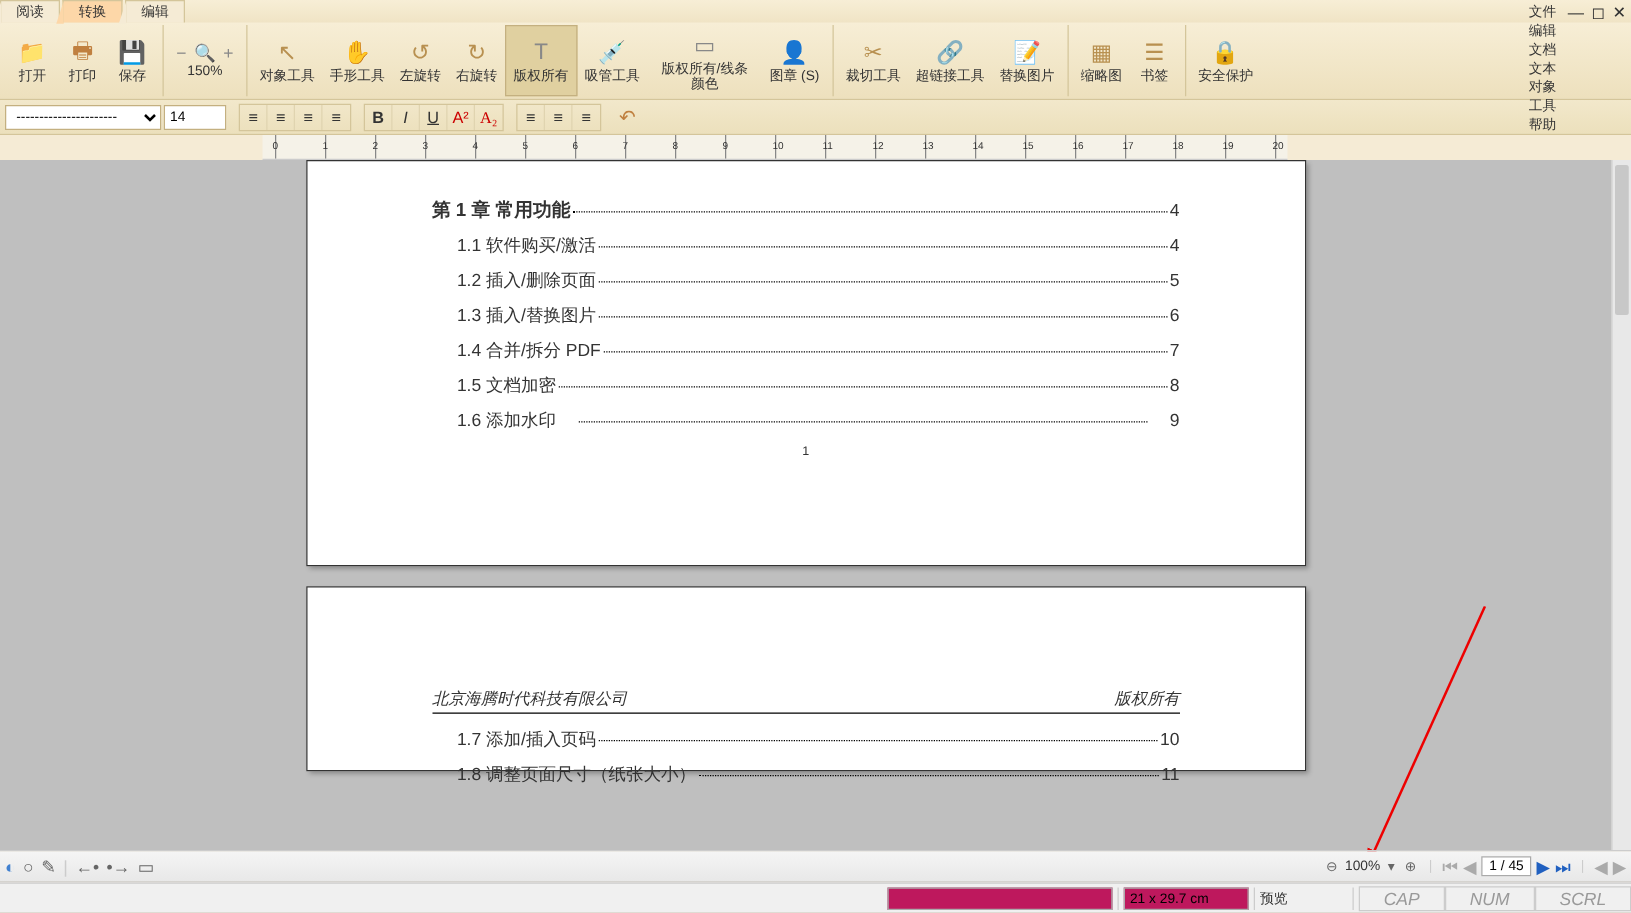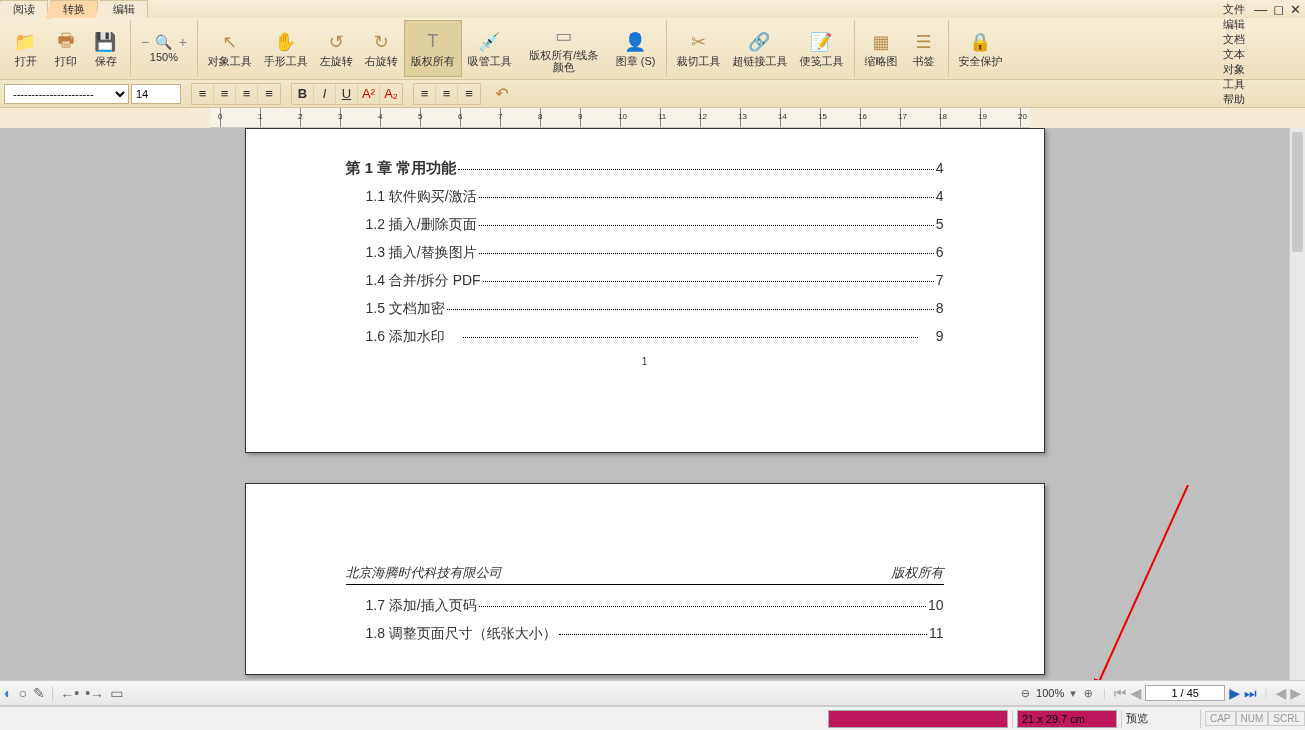--- a/index.html
+++ b/index.html
@@ -37,50 +37,50 @@
 .fmt-sep { width: 6px; }
 
 
 .ruler { height: 20px; background: #f5f2e8; border-bottom: 1px solid #ccc; position: relative; margin-left: 210px; margin-right: 275px; overflow:hidden; font-size:8px; }
 .ruler-inner { position:absolute; left:10px; top:0; height:100%; display:flex; }
 .ruler-tick { width:40px; border-left:1px solid #888; position:relative; height:100%; }
 .ruler-tick span { position:absolute; left:-3px; top:4px; font-size:8px;}
 
 
 .content { position: absolute; top: 128px; left: 0; right: 16px; bottom: 50px; background: #bfbfbf; overflow:hidden; }
-.page { background:#fff; width:800px; margin:0 auto 30px auto; border:1px solid #333; box-shadow:2px 2px 4px rgba(0,0,0,.3); padding: 20px 100px 10px 100px; }
+.page { background:#fff; width:800px; margin:0 auto 16px auto; border:1px solid #333; box-shadow:2px 2px 4px rgba(0,0,0,.3); padding: 20px 100px 10px 100px; }
 .page1 { height:325px; }
-.page2 { height:192px; }
+.page2 { height:148px; }
 .toc-title { font-weight:bold; font-size:15px; }
 .toc-line { display:flex; align-items:baseline; margin:10px 0; font-size:14px; }
 .toc-text { white-space:nowrap; }
 .toc-dots { flex:1; border-bottom:1px dotted #000; margin:0 2px; position:relative; top:-3px; }
 .toc-page { white-space:nowrap; }
 .page-num { text-align:center; font-size:10px; margin-top:4px;}
 .footer-line { display:flex; justify-content:space-between; font-style:italic; font-size:13px; border-bottom:1px solid #000; padding-bottom:2px; margin-bottom:12px; margin-top:60px;}
 
 
 .vscroll { position:absolute; right:0; top:128px; bottom:50px; width:16px; background:#e8e8e8; border-left:1px solid #ccc;}
 .vscroll-thumb { position:absolute; top:4px; left:2px; right:2px; height:120px; background:#c8c8c8; border-radius:2px;}
 
 
 .bottom-tool { position:absolute; left:0; right:0; bottom:24px; height:26px; background:linear-gradient(#f5f5f5,#e8e8e8); border-top:1px solid #ccc; border-bottom:1px solid #ccc; display:flex; align-items:center; padding:0 4px; gap:6px; font-size:11px;}
 .bot-left { display:flex; gap:6px; align-items:center;}
 .bot-left span { cursor:pointer; font-size:14px; color:#666;}
 .bot-right { margin-left:auto; display:flex; align-items:center; gap:4px;}
 .bot-btn { cursor:pointer; padding:0 2px; color:#666; }
 .nav-arrow { color:#2060c0; cursor:pointer; font-size:14px;}
 .nav-arrow.dis { color:#aaa;}
-.page-input { width:80px; height:16px; border:1px solid #aaa; text-align:center; font-size:11px;}
+.page-input { width:40px; height:16px; border:1px solid #aaa; text-align:center; font-size:11px;}
 
 
 .status-bar { position:absolute; left:0; right:0; bottom:0; height:24px; background:#f0f0f0; border-top:1px solid #ccc; display:flex; align-items:center; font-size:11px;}
 .status-input { border:1px solid #aaa; height:18px; padding:0 4px; font-size:11px; background:#be185d;}
 .status-sep { border-left:1px solid #ccc; height:18px; margin:0 4px;}
-.status-ind { border:1px solid #ccc; padding:1px 4px; font-size:10px; color:#999;}
+.status-ind { border:1px solid #ccc; padding:1px 19px; font-size:14px; color:#999;font-style:italic;}
 
 
 .red-arrow { position:absolute; top:485px; left:1088px; pointer-events:none;}
 .red-ellipse { position:absolute; left:1038px; top:708px; width:84px; height:20px; border:2px solid #e00; border-radius:50%; pointer-events:none;}
 </style>
 </head>
 <body>
 
 <div class="title-bar">
   <div class="tabs">
@@ -167,21 +167,21 @@
     <div class="tool-btn">
         <div class="tool-icon" style="color:#b89050;">✂</div>
         <div class="tool-lbl">裁切工具</div>
       </div>
     <div class="tool-btn">
         <div class="tool-icon" style="color:#b89050;">🔗</div>
         <div class="tool-lbl">超链接工具</div>
       </div>
     <div class="tool-btn">
         <div class="tool-icon" style="color:#b89050;">📝</div>
-        <div class="tool-lbl">便笺工具</div>
+        <div class="tool-lbl">替换图片</div>
       </div>
   </div>
   <div class="tool-group">
     <div class="tool-btn">
         <div class="tool-icon" style="color:#b89050;">▦</div>
         <div class="tool-lbl">缩略图</div>
       </div>
     <div class="tool-btn">
         <div class="tool-icon" style="color:#b89050;">☰</div>
         <div class="tool-lbl">书签</div>
@@ -204,21 +204,21 @@
     <div class="fmt-btn">≡</div>
     <div class="fmt-btn">≡</div>
     <div class="fmt-btn">≡</div>
   </div>
   <div class="fmt-sep"></div>
   <div class="fmt-group">
     <div class="fmt-btn" style="font-weight:bold;">B</div>
     <div class="fmt-btn" style="font-style:italic;">I</div>
     <div class="fmt-btn" style="text-decoration:underline;">U</div>
     <div class="fmt-btn" style="color:#c00;">A²</div>
-    <div class="fmt-btn" style="color:#c00;">A₂</div>
+    <div class="fmt-btn" style="color:#c00;font-family:Liberation Serif, serif;">A₂</div>
   </div>
   <div class="fmt-sep"></div>
   <div class="fmt-group">
     <div class="fmt-btn">≡</div>
     <div class="fmt-btn">≡</div>
     <div class="fmt-btn">≡</div>
   </div>
   <div class="fmt-sep"></div>
   <div class="fmt-btn" style="color:#c08040;font-size:16px;">↶</div>
 </div>

